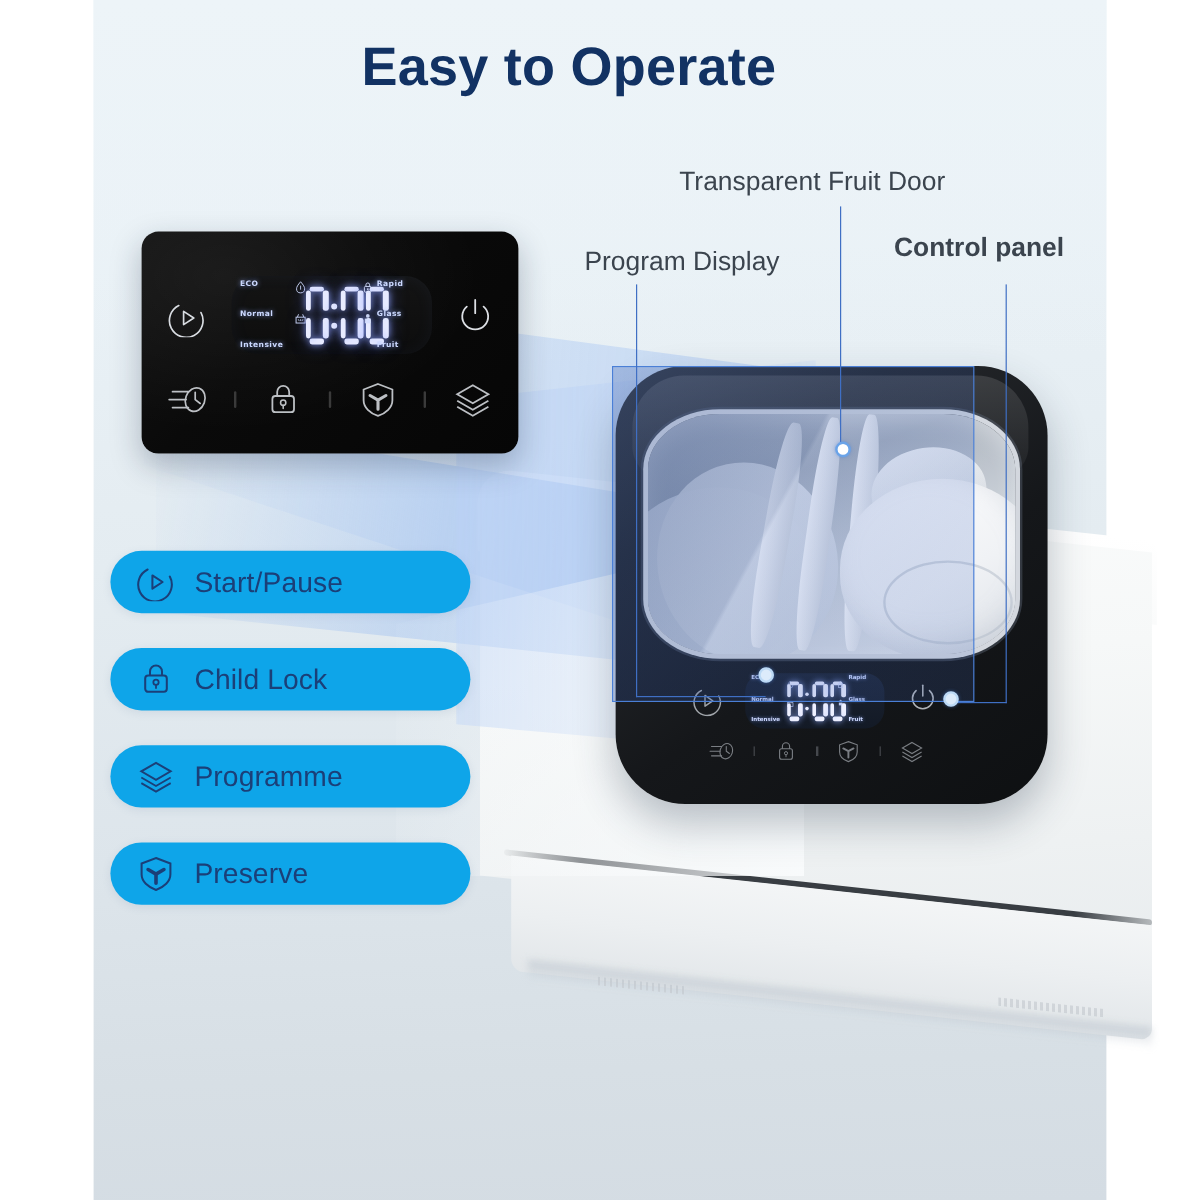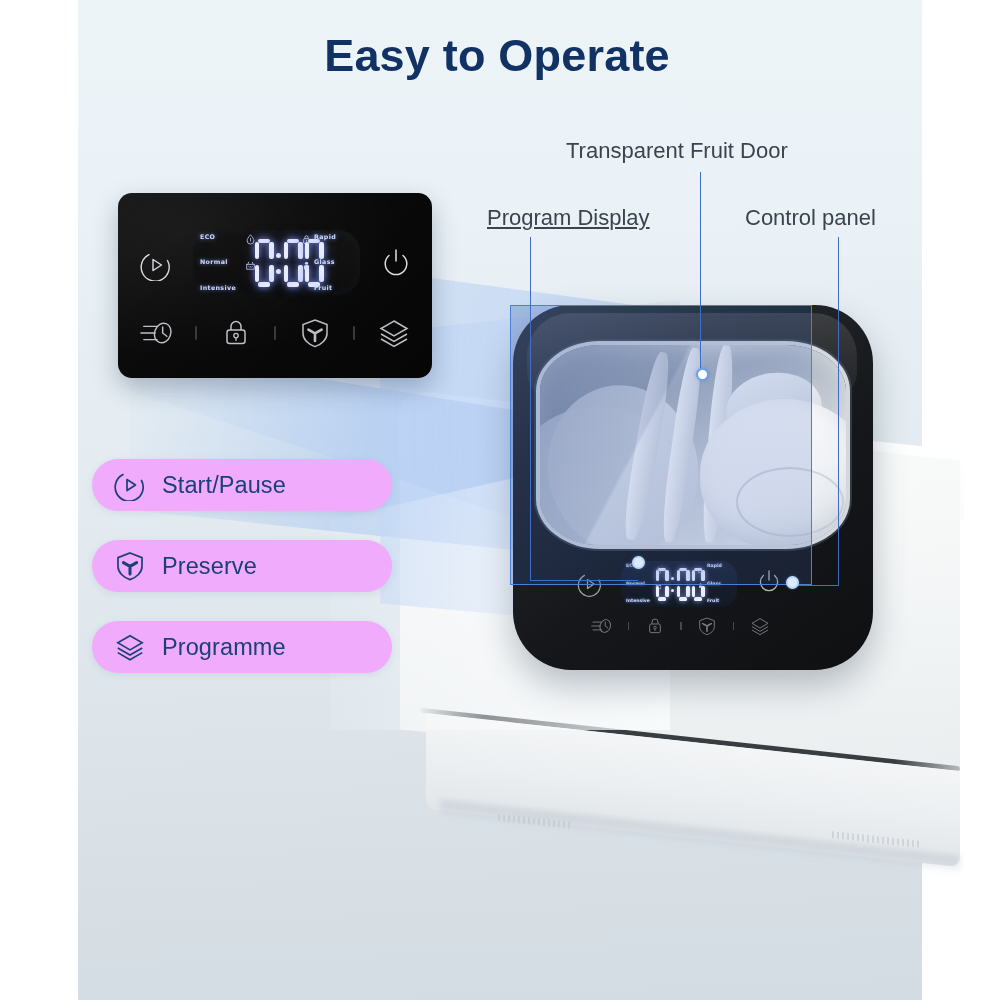--- a/index.html
+++ b/index.html
@@ -144,45 +144,44 @@
   .pz-row{position:absolute;left:0;top:116px;width:314px;height:48px;
           display:flex;align-items:center;}
   .pz-cell{flex:1;display:flex;align-items:center;justify-content:center;}
   .pz-ic{width:34px;height:30px;opacity:.86;}
   .pz-div{width:2px;height:14px;background:#3a3a3a;border-radius:1px;}
 
   
   .legend{position:absolute;left:92px;top:459px;width:300px;}
   .pill{
     position:relative;height:52px;margin-bottom:29px;
-    background:#f0abfc;border-radius:26px;
+    background:#0ea5e9;border-radius:26px;
     display:flex;align-items:center;padding-left:22px;
     box-shadow:0 2px 7px rgba(110,135,165,.16);
     text-align:right;
   }
   .pill .pic{width:32px;height:32px;flex:none;margin-right:16px;}
   .pill .txt{
     font-size:23.5px;color:#1b3f78;font-weight:400;letter-spacing:.1px;
     font-family:"Liberation Sans",sans-serif;white-space:nowrap;
   }
 
   
   .title{
     position:absolute;left:0;top:30px;width:948px;text-align:center;
     font-size:45px;font-weight:700;color:#123263;letter-spacing:.2px;
     font-family:"Liberation Sans",sans-serif;
-    padding-left:23px;
   }
 
   
   .anno{position:absolute;font-size:22px;color:#3b444e;white-space:nowrap;
         font-family:"Liberation Sans",sans-serif;}
   .anno-glass{left:566px;top:138px;}
-  .anno-prog{left:487px;top:205px;text-decoration:underline;}
-  .anno-ctrl{left:745px;top:205px;}
+  .anno-prog{left:487px;top:205px;}
+  .anno-ctrl{left:745px;top:193px;font-weight:bold;}
 
   
   .machine{position:absolute;left:513px;top:305px;width:360px;height:365px;}
   .m-shell{
     position:absolute;inset:0;
     background:linear-gradient(145deg,#3c4045 0%,#24272b 26%,#15171a 58%,#0e1012 100%);
     border-radius:58px;
     box-shadow:0 16px 34px rgba(40,55,75,.30);
   }
   .m-shell-hl{
@@ -567,33 +566,42 @@
     <div class="pill">
       <svg class="pic" viewBox="0 0 32 32">
         <path d="M27.5 11.5 A14 14 0 1 1 9 5.6" fill="none" stroke="#1b3f78" stroke-width="1.7" stroke-linecap="round"></path>
         <path d="M13 10.5 L21.5 16 L13 21.5 Z" fill="none" stroke="#1b3f78" stroke-width="1.7" stroke-linejoin="round"></path>
       </svg>
       <span class="txt">Start/Pause</span>
     </div>
 
 
 
-
     <div class="pill">
       <svg class="pic" viewBox="0 0 32 30">
-        <path d="M16 2 L28 6.6 V15.6 C28 21.6 22.6 26.4 16 28.6 C9.4 26.4 4 21.6 4 15.6 V6.6 Z" fill="none" stroke="#1b3f78" stroke-width="1.7"></path>
-        <path d="M16 15.4 L16 23 M16 15.4 L9.4 11.6 M16 15.4 L22.6 11.6" stroke="#1b3f78" stroke-width="3" stroke-linecap="round"></path>
+        <rect x="7" y="12" width="18" height="13.5" rx="2.5" fill="none" stroke="#1b3f78" stroke-width="1.7"></rect>
+        <path d="M11 12 V8.6 A5 5 0 0 1 21 8.6 V12" fill="none" stroke="#1b3f78" stroke-width="1.7"></path>
+        <circle cx="16" cy="17.6" r="2.2" fill="none" stroke="#1b3f78" stroke-width="1.5"></circle>
+        <path d="M16 19.8 V22.4" stroke="#1b3f78" stroke-width="1.5" stroke-linecap="round"></path>
       </svg>
-      <span class="txt">Preserve</span>
+      <span class="txt">Child Lock</span>
     </div>
 
     <div class="pill">
       <svg class="pic" viewBox="0 0 34 30">
         <path d="M17 3 L30 10.5 L17 18 L4 10.5 Z" fill="none" stroke="#1b3f78" stroke-width="1.7"></path>
         <path d="M4 16 L17 23.5 L30 16" fill="none" stroke="#1b3f78" stroke-width="1.7"></path>
         <path d="M4 21 L17 28.5 L30 21" fill="none" stroke="#1b3f78" stroke-width="1.7"></path>
       </svg>
       <span class="txt">Programme</span>
     </div>
 
+    <div class="pill">
+      <svg class="pic" viewBox="0 0 32 30">
+        <path d="M16 2 L28 6.6 V15.6 C28 21.6 22.6 26.4 16 28.6 C9.4 26.4 4 21.6 4 15.6 V6.6 Z" fill="none" stroke="#1b3f78" stroke-width="1.7"></path>
+        <path d="M16 15.4 L16 23 M16 15.4 L9.4 11.6 M16 15.4 L22.6 11.6" stroke="#1b3f78" stroke-width="3" stroke-linecap="round"></path>
+      </svg>
+      <span class="txt">Preserve</span>
+    </div>
+
   </div>
 
 </div>
 
 </body></html>

